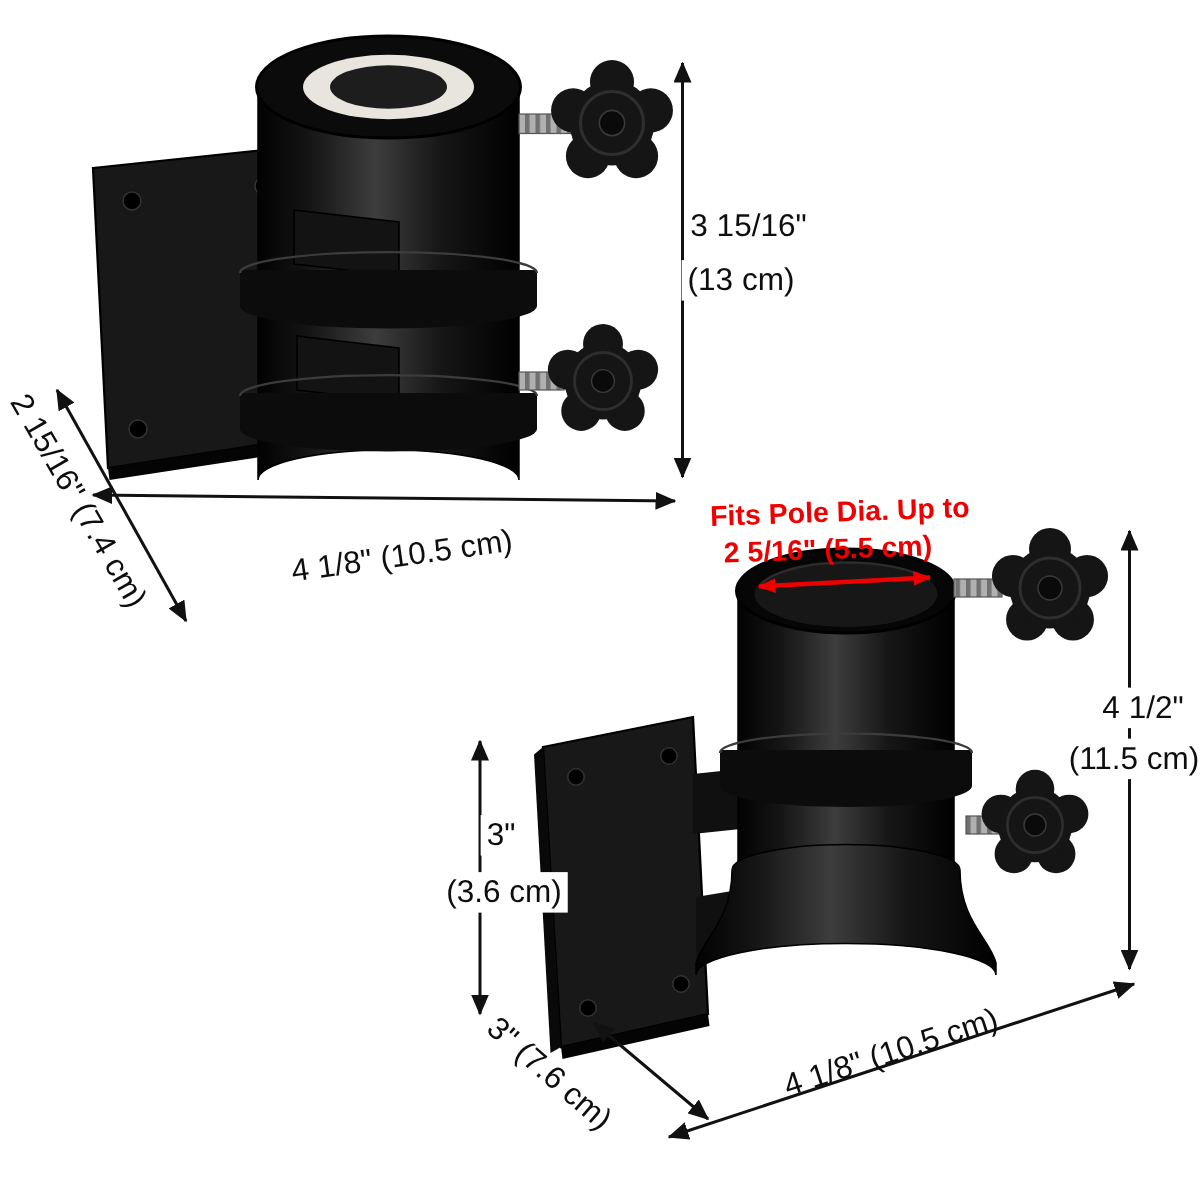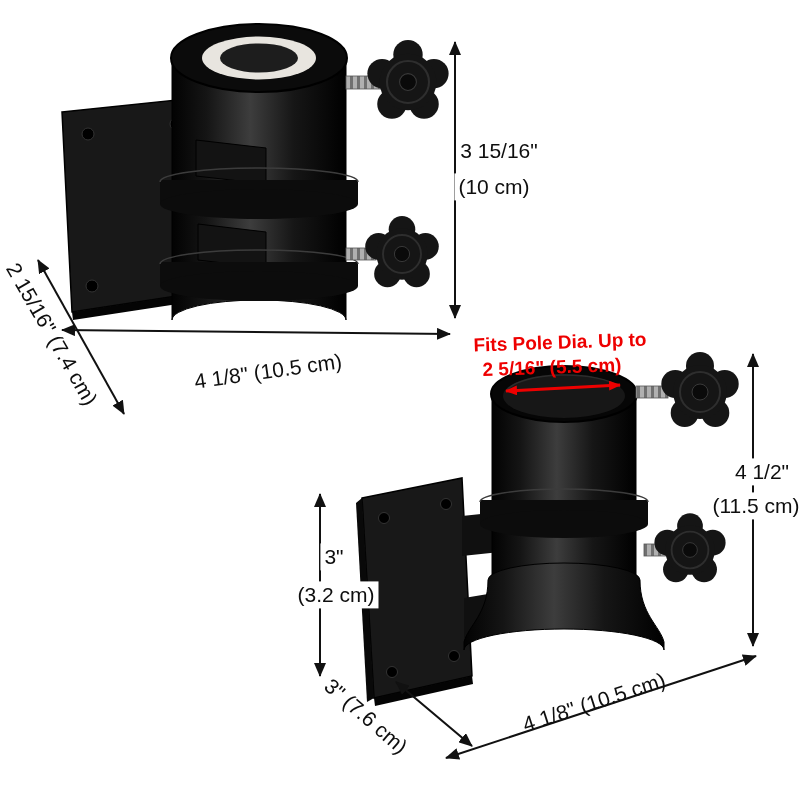--- a/index.html
+++ b/index.html
@@ -140,27 +140,27 @@
 
     <g stroke="#111111" stroke-width="2">
       <line x1="753" y1="354" x2="753" y2="646" marker-start="url(#ah)" marker-end="url(#ah)"></line>
       <line x1="320" y1="494" x2="320" y2="676" marker-start="url(#ah)" marker-end="url(#ah)"></line>
       <line x1="396" y1="682" x2="472" y2="746" marker-start="url(#ah)" marker-end="url(#ah)"></line>
       <line x1="446" y1="758" x2="756" y2="656" marker-start="url(#ah)" marker-end="url(#ah)"></line>
     </g>
   </svg>
 
   <div class="lbl" style="left:499px;top:151px">3 15/16"</div>
-  <div class="lbl" style="left:494px;top:187px">(10 cm)</div>
+  <div class="lbl" style="left:494px;top:187px">(13 cm)</div>
   <div class="lbl nobg" style="left:268px;top:371px;transform:translate(-50%,-50%) rotate(-8deg)">4 1/8" (10.5 cm)</div>
   <div class="lbl nobg" style="left:52px;top:334px;transform:translate(-50%,-50%) rotate(60deg)">2 15/16" (7.4 cm)</div>
 
   <div class="lbl red" style="left:560px;top:343px;transform:translate(-50%,-50%) rotate(-2deg)">Fits Pole Dia. Up to</div>
   <div class="lbl red" style="left:552px;top:368px;transform:translate(-50%,-50%) rotate(-2deg)">2 5/16" (5.5 cm)</div>
 
   <div class="lbl" style="left:762px;top:472px">4 1/2"</div>
   <div class="lbl" style="left:756px;top:506px">(11.5 cm)</div>
   <div class="lbl" style="left:334px;top:557px">3"</div>
-  <div class="lbl" style="left:336px;top:595px">(3.2 cm)</div>
+  <div class="lbl" style="left:336px;top:595px">(3.6 cm)</div>
   <div class="lbl nobg" style="left:366px;top:716px;transform:translate(-50%,-50%) rotate(41deg)">3" (7.6 cm)</div>
   <div class="lbl nobg" style="left:594px;top:702px;transform:translate(-50%,-50%) rotate(-18deg)">4 1/8" (10.5 cm)</div>
 
 </div>
 
 </body></html>

